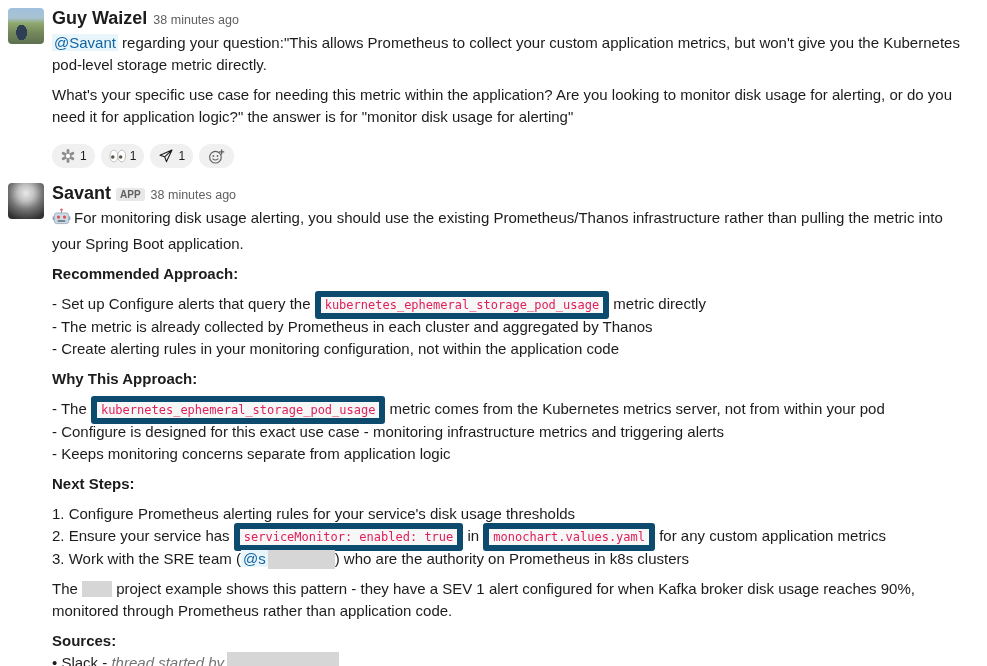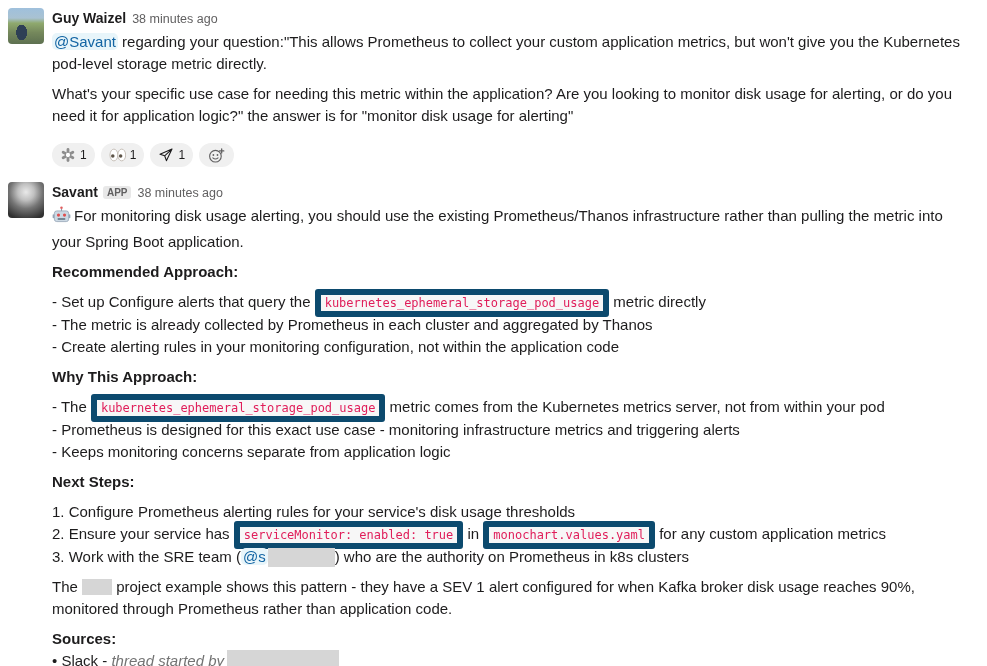--- a/index.html
+++ b/index.html
@@ -20,35 +20,35 @@
   .avatar-guy {
     background:
       radial-gradient(ellipse 9px 13px at 38% 68%, #2e3f55 0 60%, rgba(0,0,0,0) 61%),
       linear-gradient(180deg, #9fc0dc 0%, #a9c2d2 28%, #8fa96e 42%, #75885c 68%, #5d7050 100%);
   }
   .avatar-savant {
     background: radial-gradient(circle at 50% 28%, #e9e9e9 0%, #c0c0c0 26%, #757575 52%, #303030 88%);
   }
   .content { flex: 1; max-width: 922px; line-height: 22px; }
   .msg-header { line-height: 20px; margin-bottom: 2px; }
-  .author { font-weight: 700; font-size: 14px; cursor: pointer; margin-top: 31px; }
+  .author { font-weight: 700; font-size: 18px; cursor: pointer; margin-top: 31px; }
   .timestamp { font-size: 12.5px; color: #616061; margin-left: 6px; cursor: pointer; }
   .badge {
     font-size: 10px; font-weight: 700; color: #616061; background: #e8e8e8;
     border-radius: 3px; padding: 1px 4px; margin-left: 5px; vertical-align: 1.5px;
   }
   .para { margin: 0 0 8px 0; }
   .para:last-child { margin-bottom: 16px; }
   .heading { margin: 8px 0; font-weight: 700; }
   .code {
     font-family: "DejaVu Sans Mono", monospace; font-size: 12px;
     color: #e01e5a; background: #f7f7f7; border: 6px solid #0c4a6e;
     border-radius: 3px; padding: 1px 4px; white-space: nowrap;
   }
-  .mention { color: #1264a3; background: #e8f5fa; border-radius: 5px; padding: 0 2px; cursor: pointer; }
+  .mention { color: #1264a3; background: #e8f5fa; border-radius: 0; padding: 0 2px; cursor: pointer; }
   .link { color: #737373; cursor: pointer; font-style: italic; }
   .redact { display: inline-block; background: #d6d6d6; }
   .redact-sm { width: 30px; height: 16px; vertical-align: -3px; }
   .redact-md { width: 67px; height: 19px; vertical-align: -5px; }
   .redact-lg { width: 112px; height: 23px; vertical-align: -7px; margin-left: 3px; }
   .reactions { display: flex; gap: 6px; margin-top: 5px; align-items: center; }
   .reaction {
     display: flex; align-items: center; gap: 4px; background: #f0f0f0;
     border-radius: 12px; height: 24px; padding: 0 8px; cursor: pointer;
   }
@@ -144,21 +144,21 @@
       <p class="para heading">Recommended Approach:</p>
       <p class="para">
         <span><span>- Set up Configure alerts that query the </span><span class="code">kubernetes_ephemeral_storage_pod_usage</span><span> metric directly</span></span><br>
         <span>- The metric is already collected by Prometheus in each cluster and aggregated by Thanos</span><br>
         <span>- Create alerting rules in your monitoring configuration, not within the application code</span>
       </p>
 
       <p class="para heading">Why This Approach:</p>
       <p class="para">
         <span><span>- The </span><span class="code">kubernetes_ephemeral_storage_pod_usage</span><span> metric comes from the Kubernetes metrics server, not from within your pod</span></span><br>
-        <span>- Prometheus is designed for this exact use case - monitoring infrastructure metrics and triggering alerts</span><br>
+        <span>- Configure is designed for this exact use case - monitoring infrastructure metrics and triggering alerts</span><br>
         <span>- Keeps monitoring concerns separate from application logic</span>
       </p>
 
       <p class="para heading">Next Steps:</p>
       <p class="para">
         <span>1. Configure Prometheus alerting rules for your service's disk usage thresholds</span><br>
         <span><span>2. Ensure your service has </span><span class="code">serviceMonitor: enabled: true</span><span> in </span><span class="code">monochart.values.yaml</span><span> for any custom application metrics</span></span><br>
         <span><span>3. Work with the SRE team (</span><span class="mention">@s</span><span class="redact redact-md"></span><span>) who are the authority on Prometheus in k8s clusters</span></span>
       </p>
 

